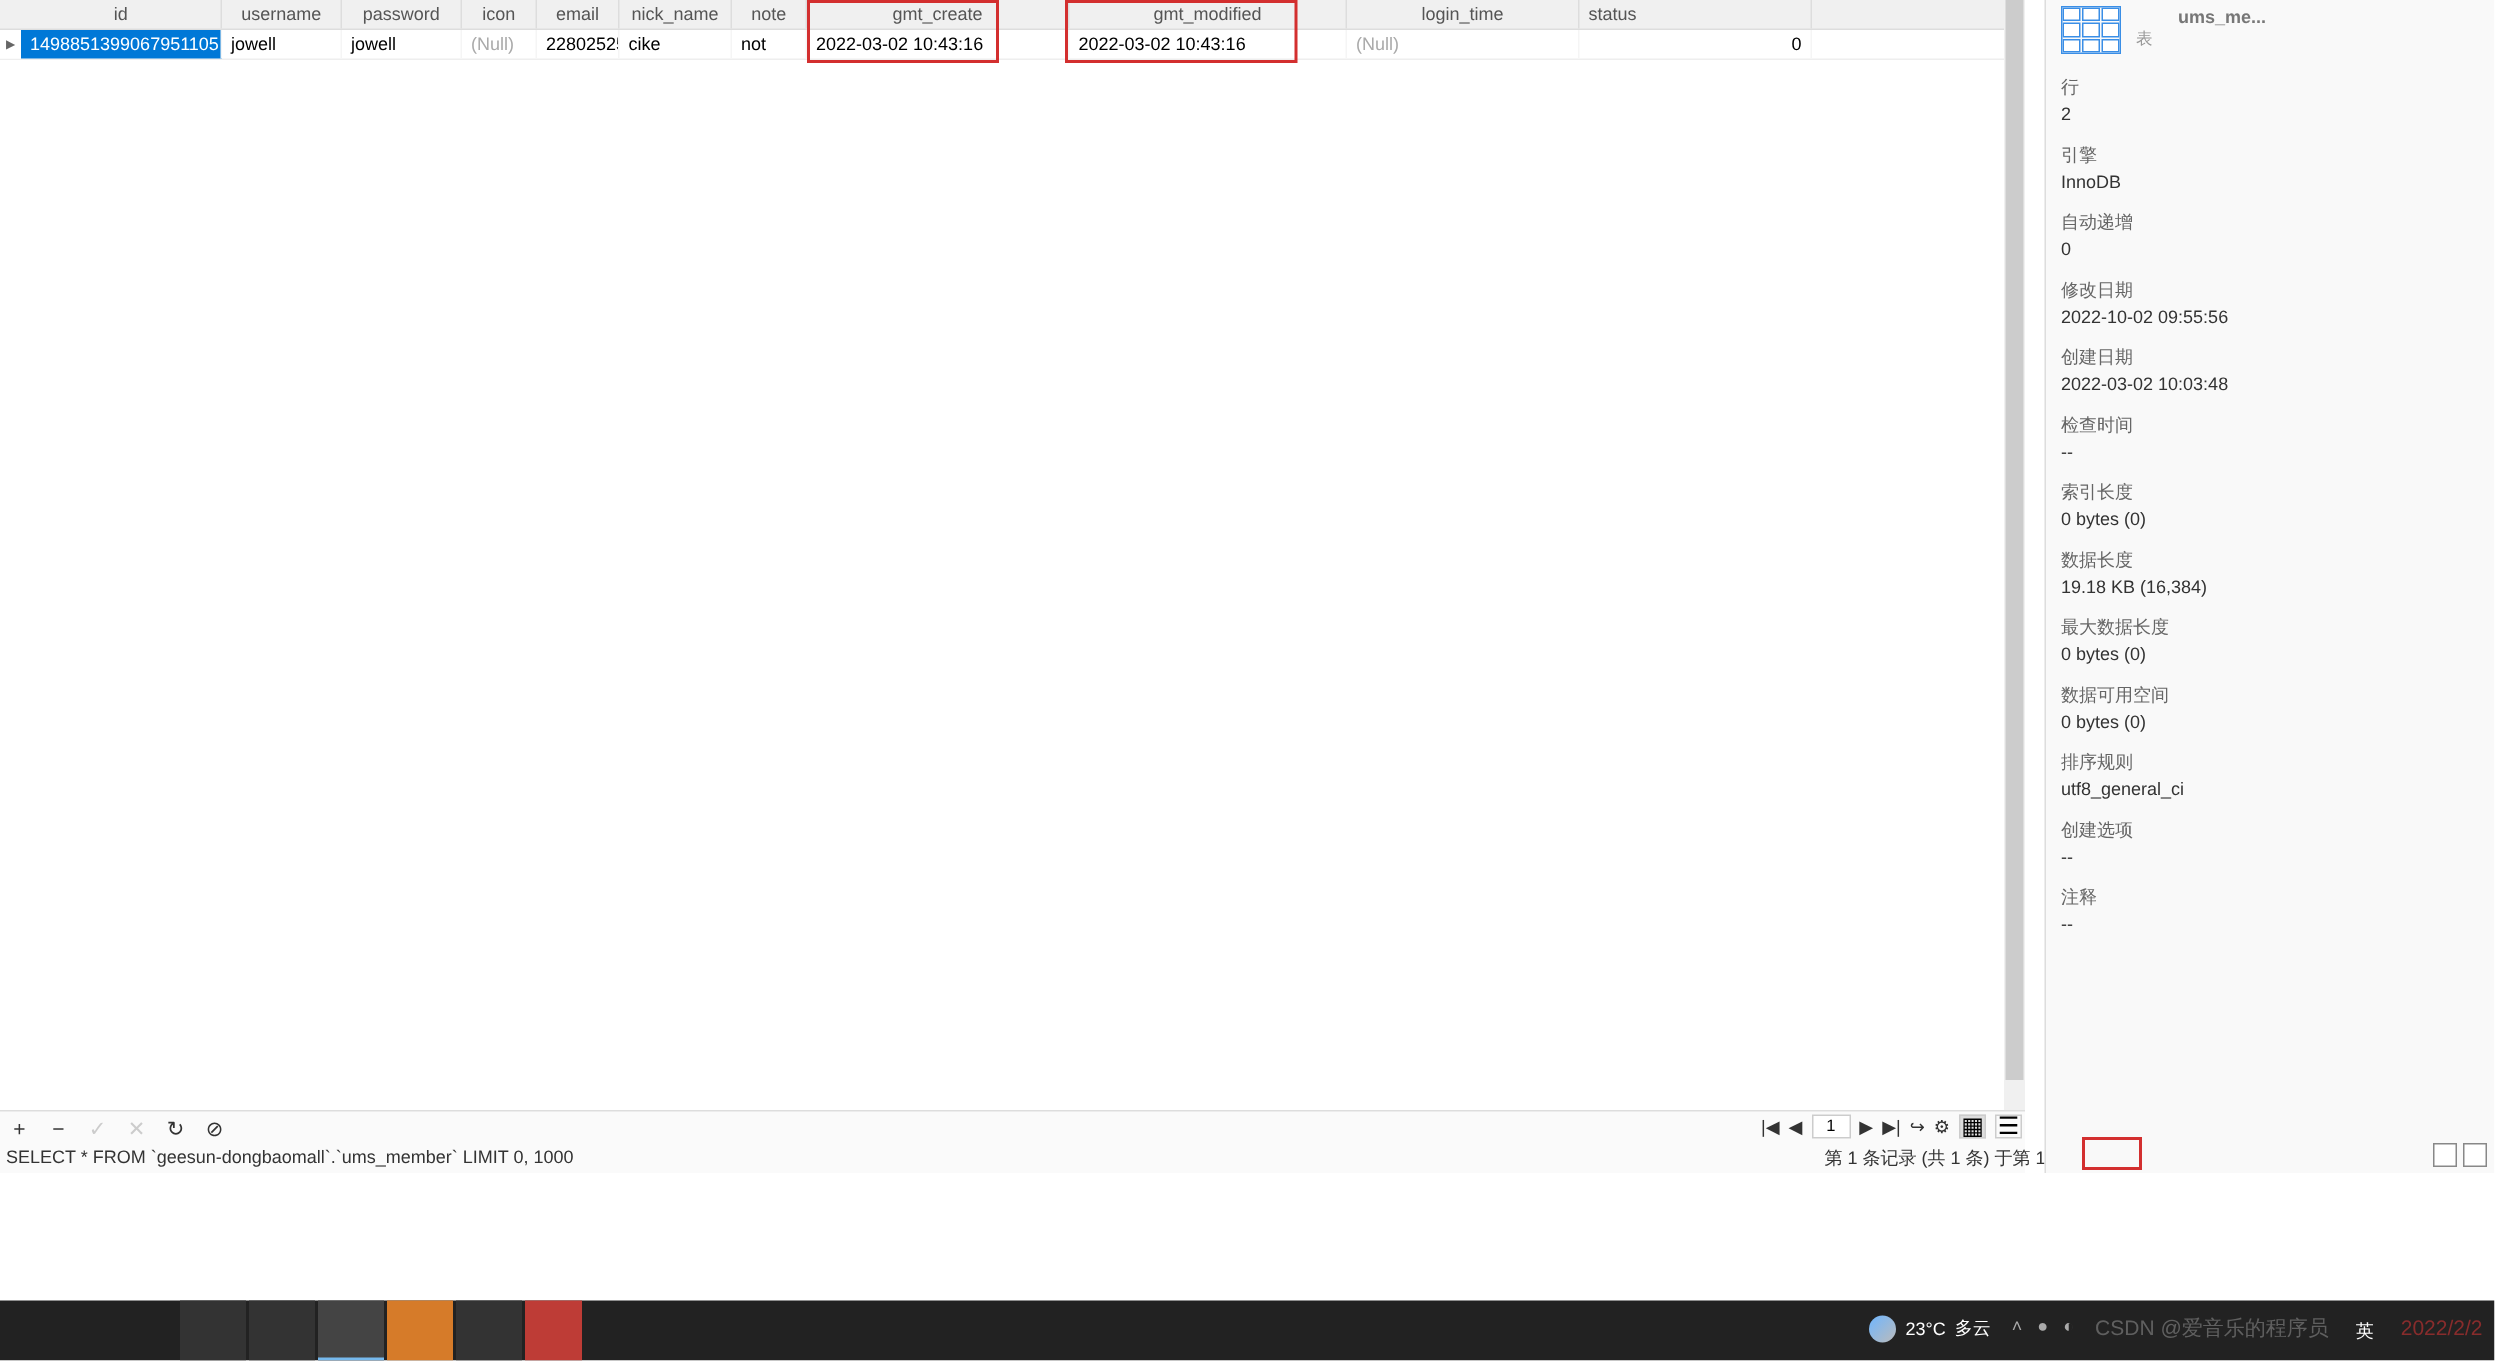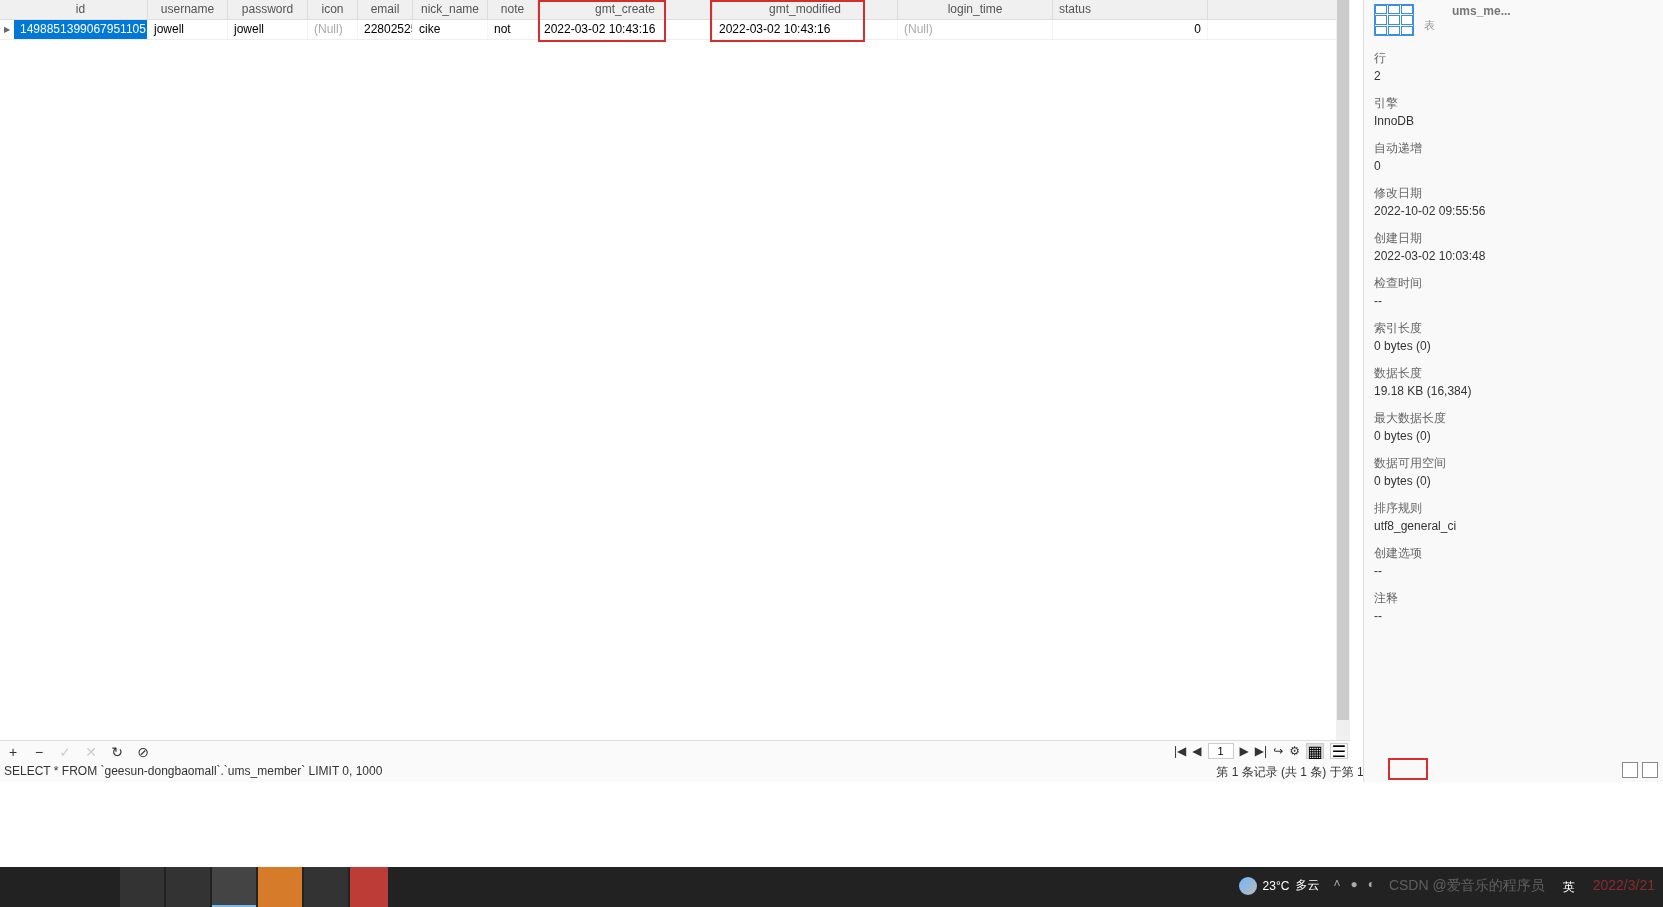--- a/index.html
+++ b/index.html
@@ -243,16 +243,16 @@
     <div class="sys-icons">
       <span>˄</span>
       <span>●</span>
       <span>◐</span>
     </div>
     <div class="watermark">
       <span>CSDN @</span><span>爱音乐的程序员</span>
     </div>
     <span class="lang-badge">英</span>
     <div class="watermark">
-      <span class="red">2022/3/21</span>
+      <span class="red">2022/2/2</span>
     </div>
   </div>
 </div>
 
 </body></html>

